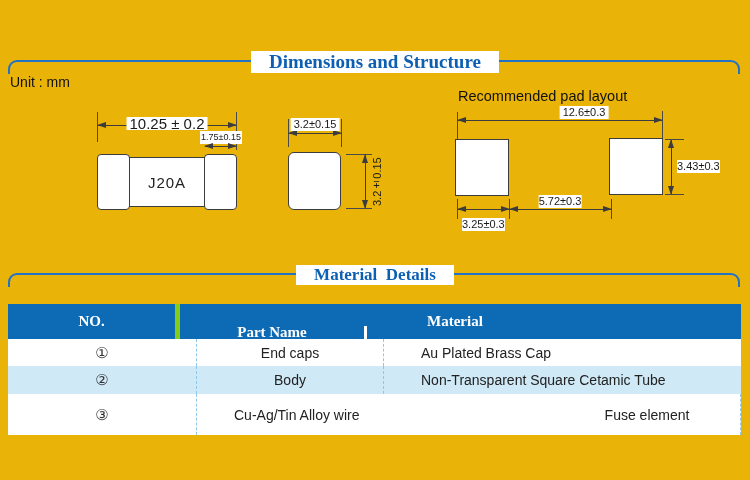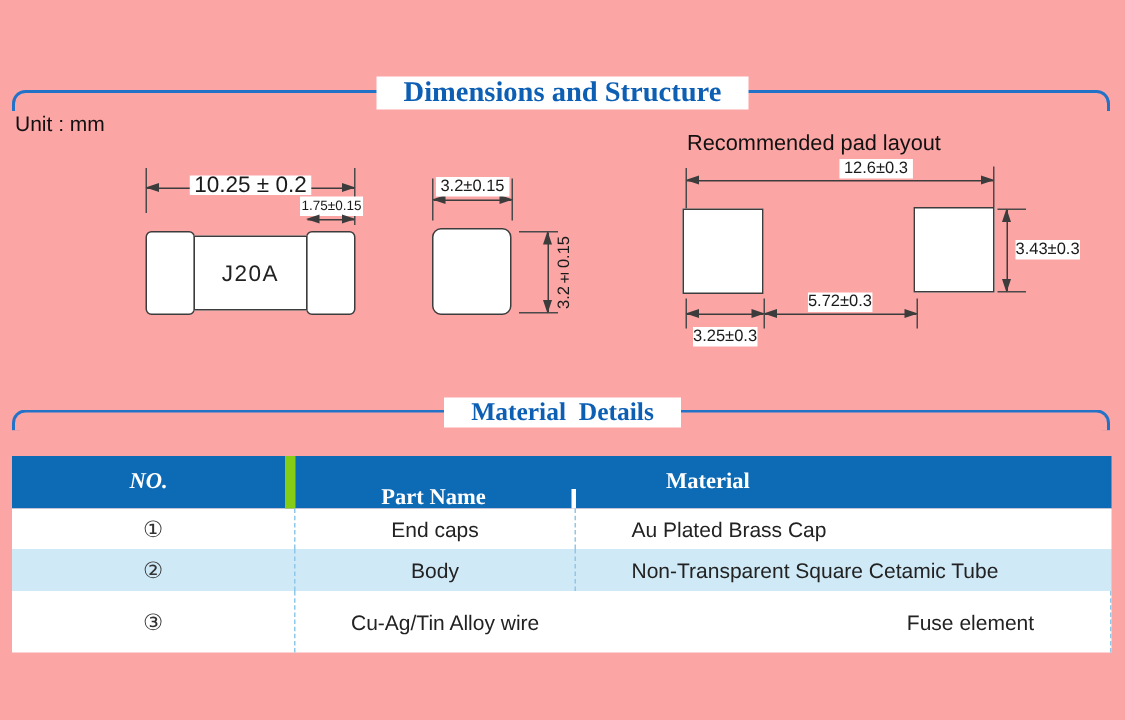--- a/index.html
+++ b/index.html
@@ -1,17 +1,17 @@
 <!DOCTYPE html>
 <html><head>
 <meta charset="utf-8">
 <style>
   html,body{margin:0;padding:0;background:#fff;}
   .canvas{
-    position:relative;width:750px;height:480px;background:#fca5a5;overflow:hidden;
+    position:relative;width:750px;height:480px;background:#eab308;overflow:hidden;
     font-family:"Liberation Sans",sans-serif;color:#1a1a1a;
   }
   
   .sec-rule{
     position:absolute;left:8px;width:728px;height:12px;
     border:2px solid #2273c8;border-bottom:none;border-radius:9px 9px 0 0;
   }
   .sec-title{
     position:absolute;left:0;right:0;text-align:center;z-index:3;
   }
@@ -42,21 +42,21 @@
     position:absolute;writing-mode:vertical-rl;transform:rotate(180deg);
     font-size:11px;color:#1a1a1a;display:flex;align-items:center;justify-content:center;white-space:nowrap;
   }
   .pad-title{position:absolute;font-size:14.5px;color:#111;}
   
   .mtable{position:absolute;left:8px;top:304px;width:733px;}
   .trow{display:flex;width:100%;}
   .thead{height:35px;background:#0d6ab5;color:#fff;
     font-family:"Liberation Serif",serif;font-weight:bold;font-size:15px;}
   .thead .tc{display:flex;align-items:center;justify-content:center;box-sizing:border-box;}
-  .thead .tc1{width:189px;border-right:7px solid #84cc16;font-style:italic;}
+  .thead .tc1{width:172px;border-right:5px solid #84cc16;}
   .thead .tc2{width:187px;border-right:3px solid #fff;margin-top:22px;}
   .thead .tc3{flex:1;justify-content:flex-start;padding-left:60px;}
   .tbody-row{font-size:14px;color:#222;}
   .tbody-row .tc{display:flex;align-items:center;justify-content:center;box-sizing:border-box;}
   .tbody-row .tc1{width:189px;border-right:1px dashed #8fc8e8;font-size:15px;color:#333;}
   .tbody-row .tc2{width:187px;border-right:1px dashed #8fc8e8;}
   .tbody-row .tc3{flex:1;justify-content:flex-start;padding-left:37px;}
   .r1{height:27px;background:#fff;}
   .r2{height:28px;background:#cfe9f7;}
   .r3{height:41px;background:#fff;}

